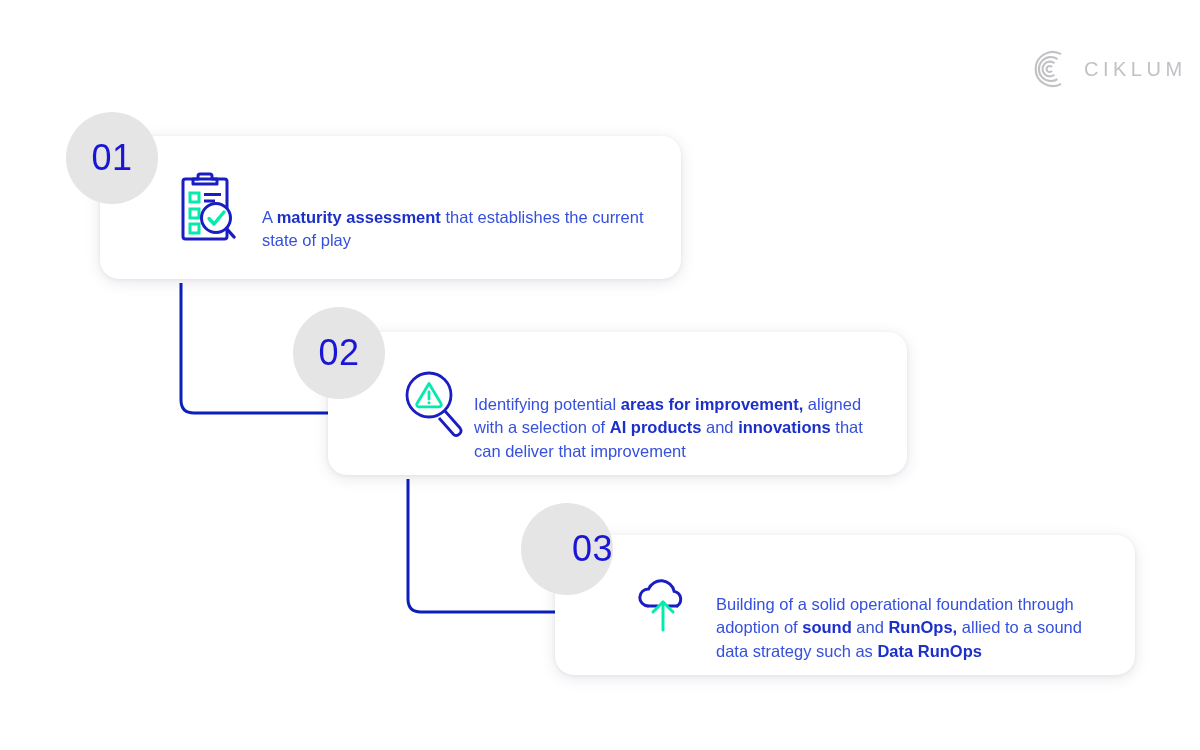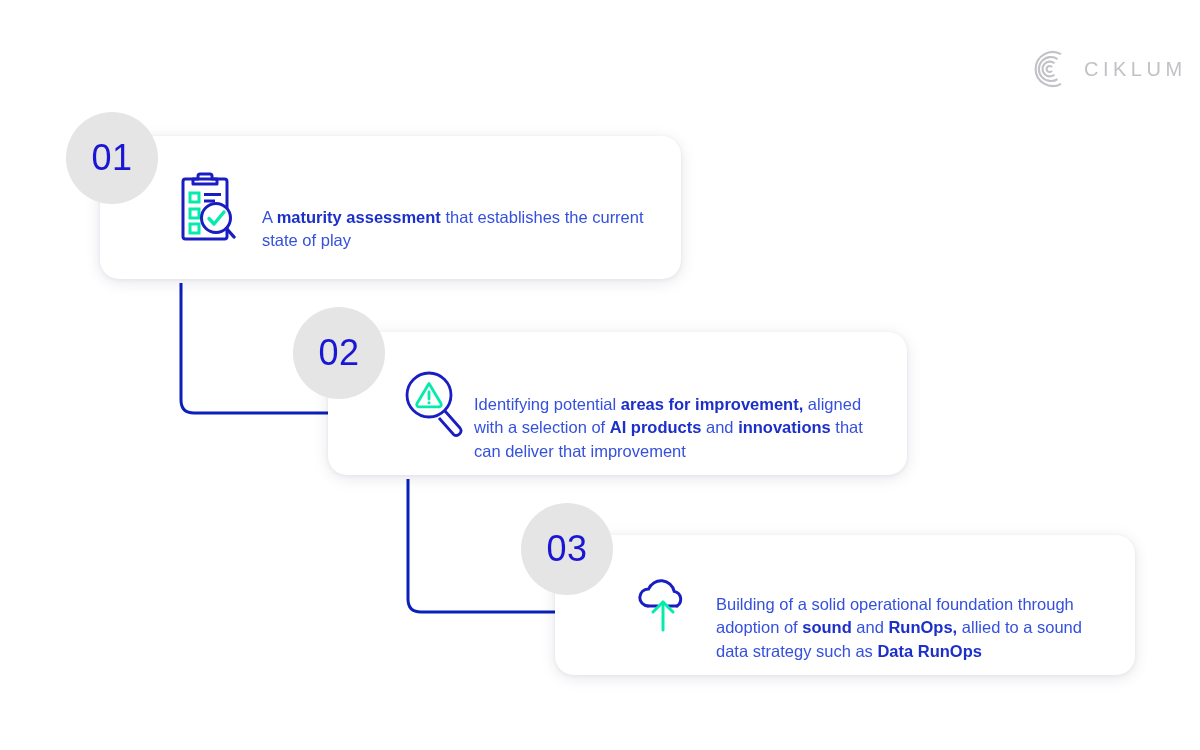--- a/index.html
+++ b/index.html
@@ -98,21 +98,21 @@
   #step1 .card-text { left: 262px; top: 186px; width: 400px; }
 
   
   #step2 .card  { left: 328px; top: 332px; width: 579px; height: 143px; }
   #step2 .badge { left: 293px; top: 307px; }
   #step2 .card-icon { left: 404px; top: 370px; width: 62px; height: 68px; }
   #step2 .card-text { left: 474px; top: 373px; width: 400px; }
 
   
   #step3 .card  { left: 555px; top: 535px; width: 580px; height: 140px; }
-  #step3 .badge { left: 521px; top: 503px; }
+  #step3 .badge { left: 521px; top: 503px; justify-content: flex-end; }
   #step3 .card-icon { left: 632px; top: 574px; width: 62px; height: 60px; }
   #step3 .card-text { left: 716px; top: 573px; width: 400px; }
 </style>
 </head>
 <body>
 
 <div id="stage">
 
   <svg class="connectors" viewBox="0 0 1200 750" width="1200" height="750">
     <path d="M181,283 L181,400 Q181,413 194,413 L378,413" fill="none" stroke="#0b1fba" stroke-width="3"></path>

